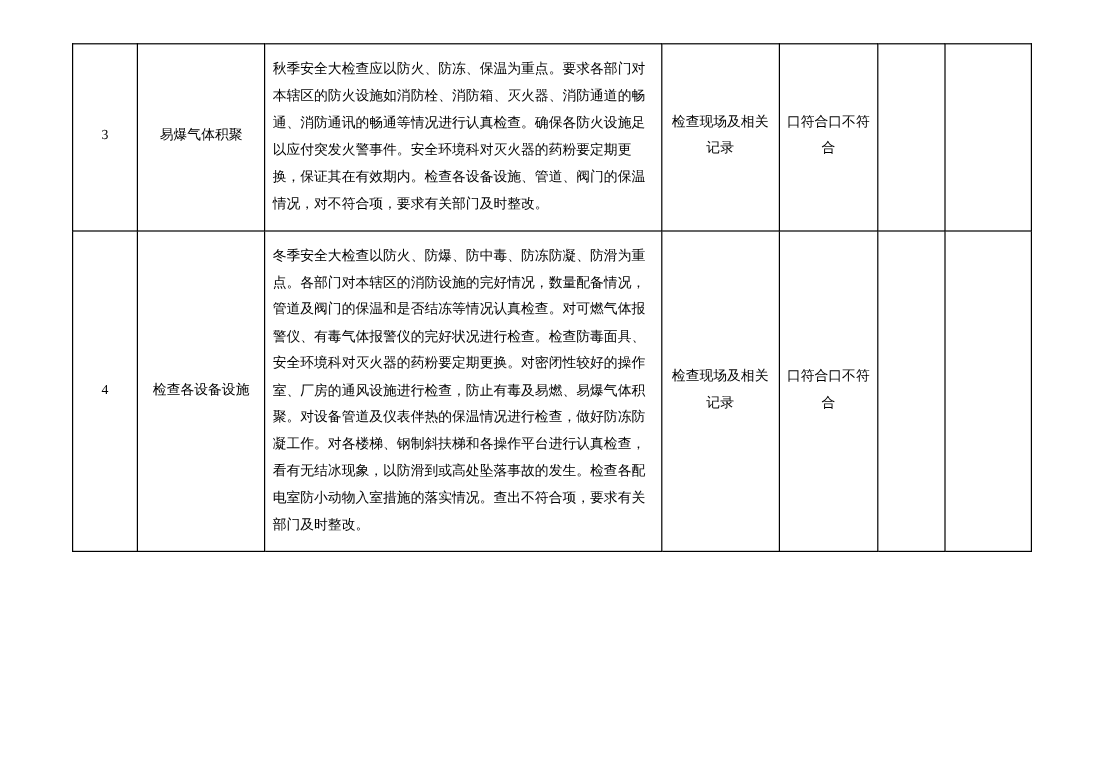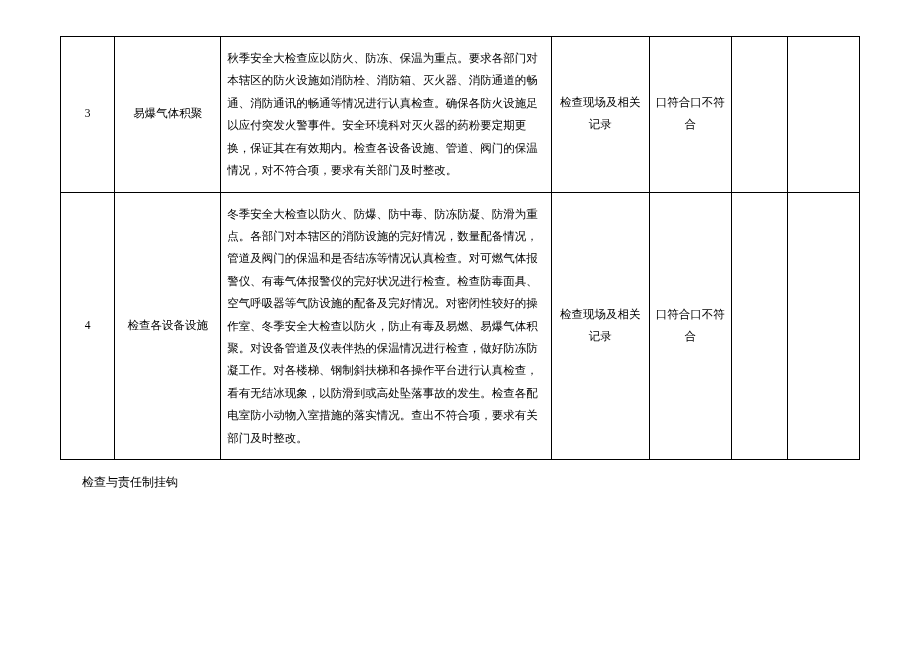--- a/index.html
+++ b/index.html
@@ -69,24 +69,23 @@
       <td class="center">易爆气体积聚</td>
       <td class="desc">秋季安全大检查应以防火、防冻、保温为重点。要求各部门对本辖区的防火设施如消防栓、消防箱、灭火器、消防通道的畅通、消防通讯的畅通等情况进行认真检查。确保各防火设施足以应付突发火警事件。安全环境科对灭火器的药粉要定期更换，保证其在有效期内。检查各设备设施、管道、阀门的保温情况，对不符合项，要求有关部门及时整改。</td>
       <td class="center">检查现场及相关记录</td>
       <td class="center">口符合口不符合</td>
       <td class="center"></td>
       <td class="center"></td>
     </tr>
     <tr>
       <td class="center">4</td>
       <td class="center">检查各设备设施</td>
-      <td class="desc">冬季安全大检查以防火、防爆、防中毒、防冻防凝、防滑为重点。各部门对本辖区的消防设施的完好情况，数量配备情况，管道及阀门的保温和是否结冻等情况认真检查。对可燃气体报警仪、有毒气体报警仪的完好状况进行检查。检查防毒面具、空气呼吸器等气防设施的配备及完好情况。对密闭性较好的操作室、冬季安全大检查以防火，防止有毒及易燃、易爆气体积聚。对设备管道及仪表伴热的保温情况进行检查，做好防冻防凝工作。对各楼梯、钢制斜扶梯和各操作平台进行认真检查，看有无结冰现象，以防滑到或高处坠落事故的发生。检查各配电室防小动物入室措施的落实情况。查出不符合项，要求有关部门及时整改。</td>
+      <td class="desc">冬季安全大检查以防火、防爆、防中毒、防冻防凝、防滑为重点。各部门对本辖区的消防设施的完好情况，数量配备情况，管道及阀门的保温和是否结冻等情况认真检查。对可燃气体报警仪、有毒气体报警仪的完好状况进行检查。检查防毒面具、安全环境科对灭火器的药粉要定期更换。对密闭性较好的操作室、厂房的通风设施进行检查，防止有毒及易燃、易爆气体积聚。对设备管道及仪表伴热的保温情况进行检查，做好防冻防凝工作。对各楼梯、钢制斜扶梯和各操作平台进行认真检查，看有无结冰现象，以防滑到或高处坠落事故的发生。检查各配电室防小动物入室措施的落实情况。查出不符合项，要求有关部门及时整改。</td>
       <td class="center">检查现场及相关记录</td>
       <td class="center">口符合口不符合</td>
       <td class="center"></td>
       <td class="center"></td>
     </tr>
   </tbody>
 </table>
 
 <div class="notes">
-  <p>检查与责任制挂钩</p>
 </div>
 
 </body></html>

